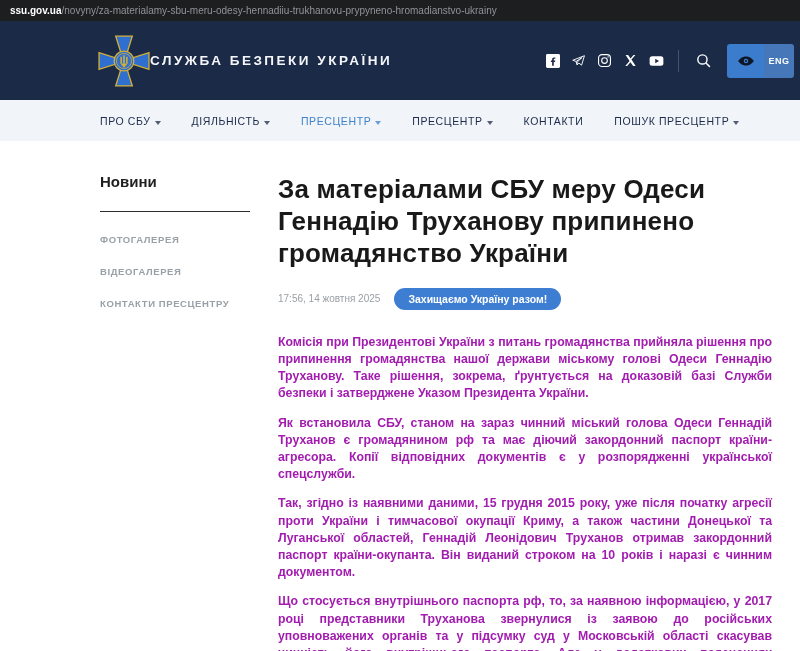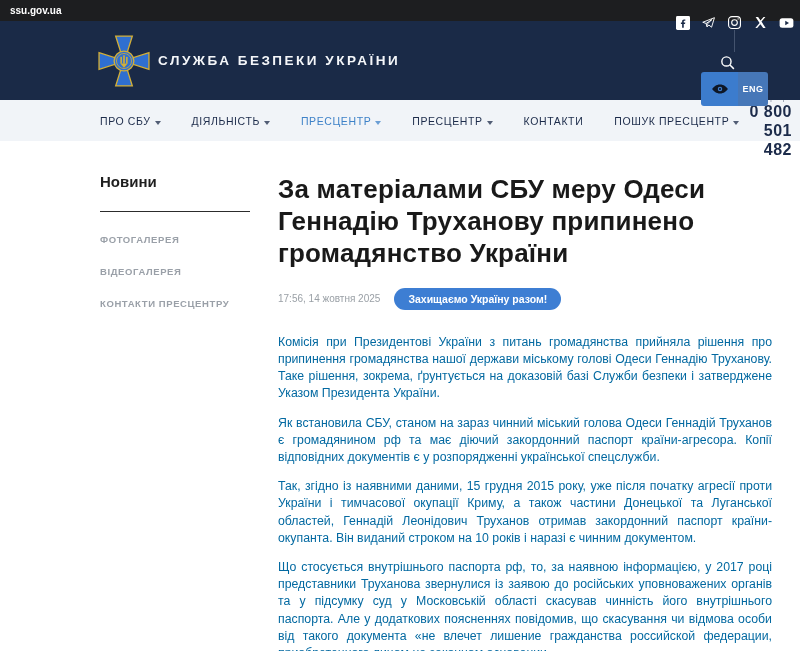--- a/index.html
+++ b/index.html
@@ -11,22 +11,22 @@
   .urlbar { height:21px; background:#1d1e20; display:flex; align-items:center;
     padding:0 10px; font-size:10px; white-space:nowrap; overflow:hidden; }
   .urlbar .host { color:#ffffff; font-weight:bold; }
   .urlbar .path { color:#8f9398; }
 
   
   .header { height:79px; background:#1a2a47; display:flex; align-items:center;
     padding:0 6px 0 98px; position:relative; }
   .logo { width:52px; height:52px; flex:0 0 auto; }
   .site-title { color:#f4f6f9; font-size:13.5px; font-weight:700;
-    letter-spacing:2.5px; margin-left:8px; white-space:nowrap; }
-  .header-right { margin-left:auto; display:flex; align-items:center;flex-direction:column; }
+    letter-spacing:2.5px; margin-left:0; white-space:nowrap; }
+  .header-right { margin-left:auto; display:flex; align-items:center; }
   .social { display:flex; align-items:center; gap:11px; }
   .social a { display:flex; align-items:center; justify-content:center;
     width:15px; height:15px; color:#fff; }
   .hdr-divider { width:1px; height:22px; background:#44536e; margin:0 14px; }
   .search-btn { display:flex; align-items:center; justify-content:center;
     width:20px; height:20px; margin-right:14px; }
   .lang-widget { display:flex; height:34px; border-radius:3px; overflow:hidden; }
   .eye-btn { width:37px; background:#3c7ccd; display:flex; align-items:center;
     justify-content:center; }
   .eng-btn { width:30px; background:#4677b8; color:#fff; font-size:9px;
@@ -57,30 +57,31 @@
     letter-spacing:.6px; text-decoration:none; margin-bottom:21px; }
 
   .main { margin-left:28px; width:494px; }
   .article-title { font-size:26px; font-weight:700; color:#191919;
     line-height:1.24; margin-bottom:18px; letter-spacing:.2px; }
   .meta { display:flex; align-items:center; gap:14px; margin-bottom:24px; }
   .timestamp { font-size:10px; color:#9aa0a6; white-space:nowrap; }
   .tags { display:flex; gap:9px; }
   .tag { background:#3d7ed3; color:#fff; font-size:10.5px; font-weight:600;
     padding:5px 14px; border-radius:13px; text-decoration:none; white-space:nowrap; }
-  .body-text p { font-size:12.3px; color:#0369a1; line-height:1.4;
-    text-align:justify; margin-bottom:12px; }
+  .body-text p { font-size:12.3px; color:#a21caf; line-height:1.4;
+    text-align:justify; margin-bottom:12px;font-weight:bold; }
 </style>
 </head>
 <body>
 
 <div class="page">
 
   <div class="urlbar">
     <span class="host">ssu.gov.ua</span>
+      <span class="path">/novyny/za-materialamy-sbu-meru-odesy-hennadiiu-trukhanovu-prypyneno-hromadianstvo-ukrainy</span>
   </div>
 
   <div class="header">
     <svg class="logo" viewBox="0 0 100 100">
       <g stroke="#d4af37" stroke-width="2.5" fill="#2f6fd0">
         <polygon points="34,2 66,2 56,34 44,34"></polygon>
         <polygon points="34,98 66,98 56,66 44,66"></polygon>
         <polygon points="2,34 2,66 34,56 34,44"></polygon>
         <polygon points="98,34 98,66 66,56 66,44"></polygon>
         <circle cx="50" cy="50" r="19"></circle>
@@ -149,24 +150,20 @@
 
   <div class="navbar">
     <div class="nav-items">
       <a class="nav-item"><span>ПРО СБУ</span><span class="caret"></span></a>
       <a class="nav-item"><span>ДІЯЛЬНІСТЬ</span><span class="caret"></span></a>
       <a class="nav-item active"><span>ПРЕСЦЕНТР</span><span class="caret"></span></a>
       <a class="nav-item"><span>ПРЕСЦЕНТР</span><span class="caret"></span></a>
       <a class="nav-item"><span>КОНТАКТИ</span></a>
       <a class="nav-item"><span>ПОШУК ПРЕСЦЕНТР</span><span class="caret"></span></a>
     </div>
-    <div class="hotline">
-      <div class="hotline-label">Телефон довіри</div>
-      <a class="hotline-number" style="display:block;text-decoration:none;">0 800 501 482</a>
-    </div>
   </div>
 
   <div class="content">
     <div class="sidebar">
       <a class="sidebar-active">Новини</a>
       <a class="sidebar-link">ФОТОГАЛЕРЕЯ</a>
       <a class="sidebar-link">ВІДЕОГАЛЕРЕЯ</a>
       <a class="sidebar-link">КОНТАКТИ ПРЕСЦЕНТРУ</a>
     </div>
 

